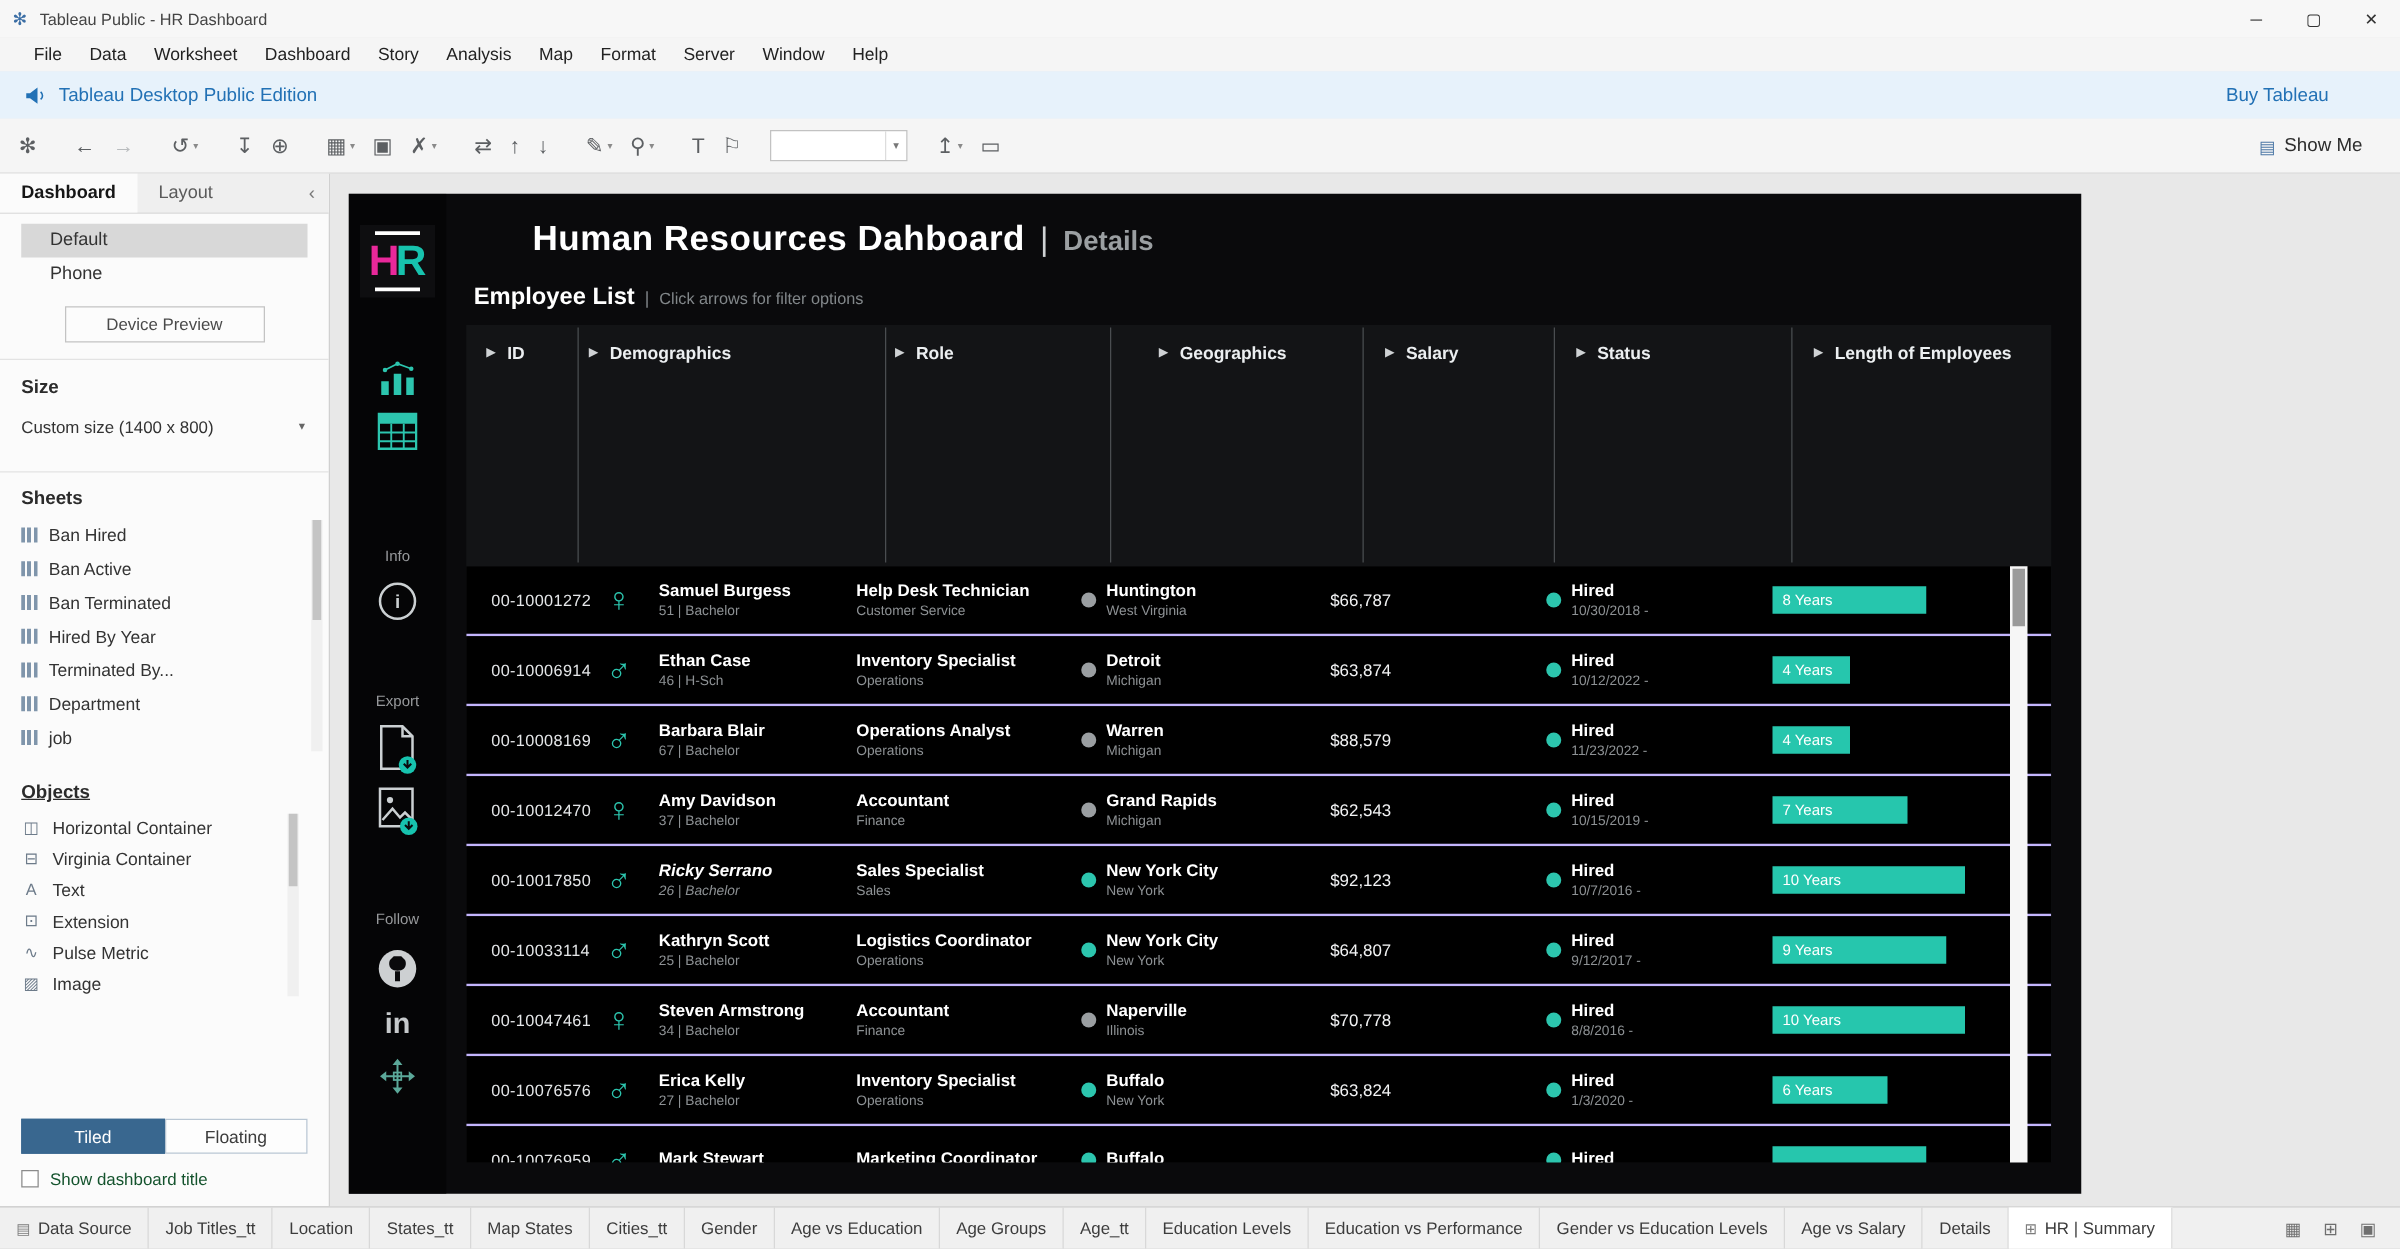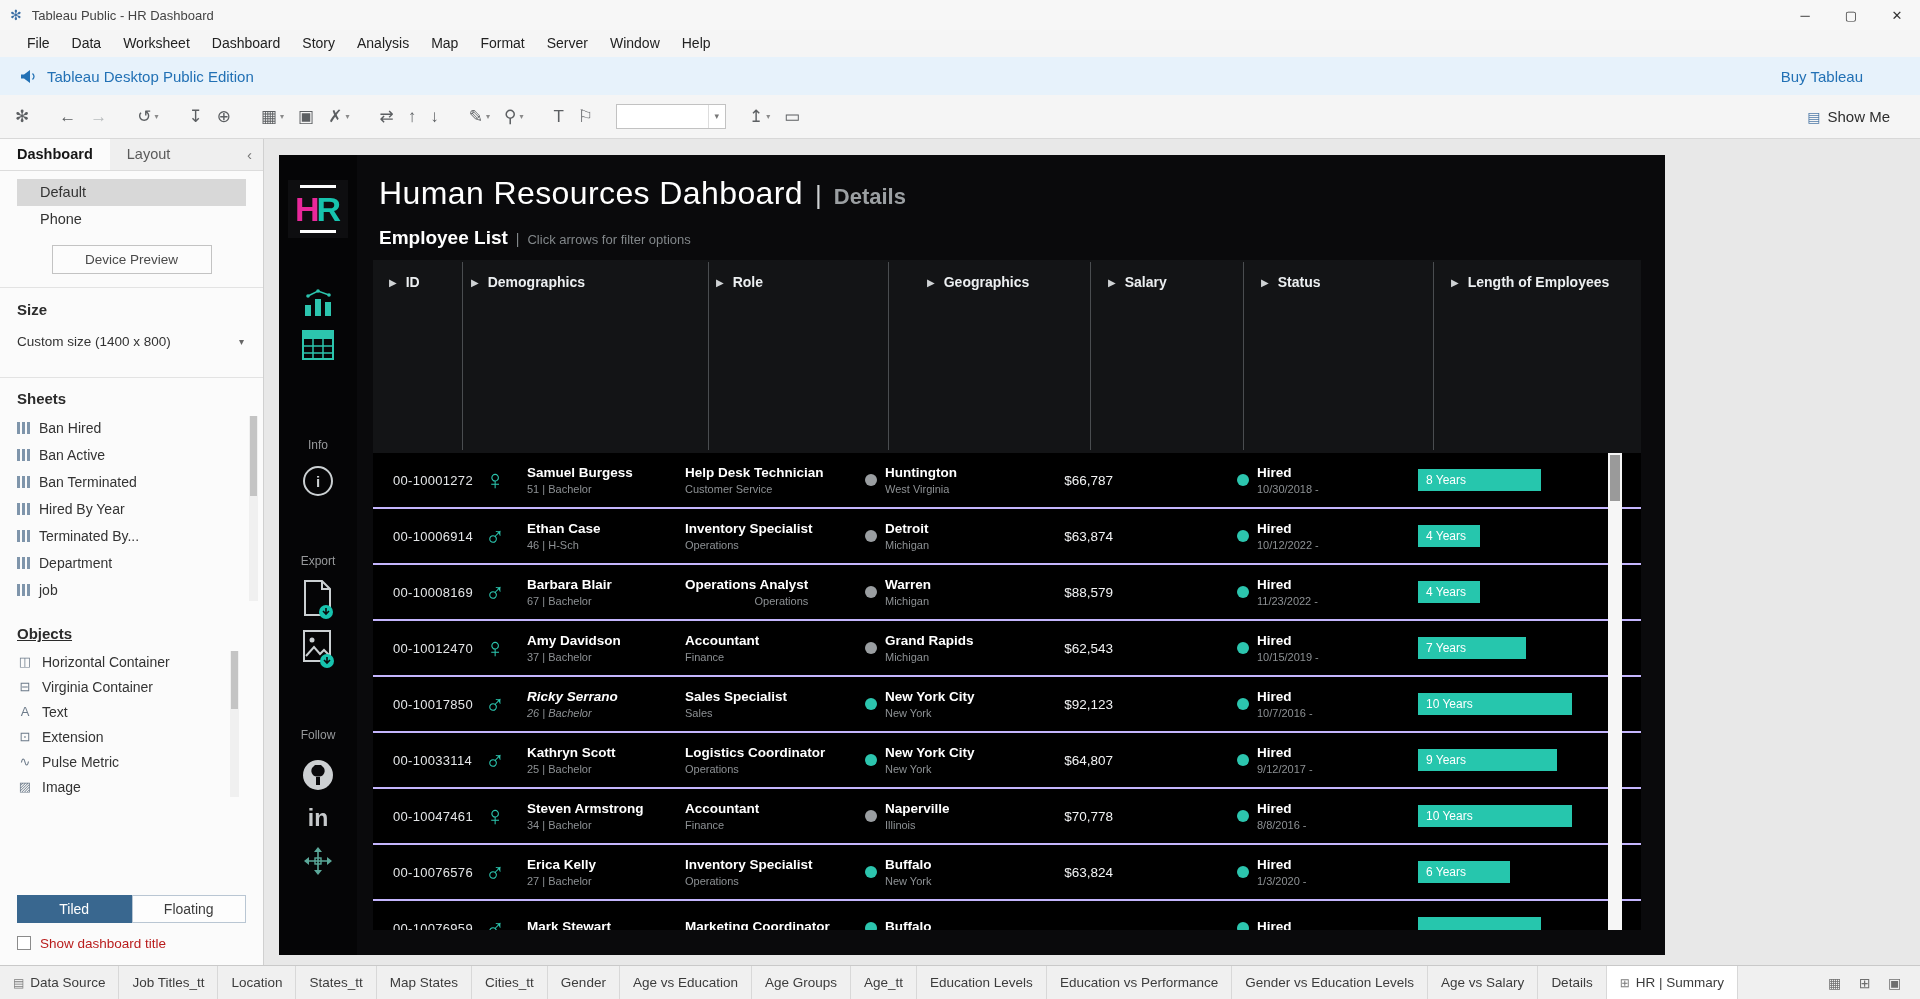--- a/index.html
+++ b/index.html
@@ -61,21 +61,21 @@
   .sheet-icon { width:13px; height:12px; flex:0 0 auto;
     background:linear-gradient(90deg,#7f95ab 0 3px,transparent 3px 5px,#7f95ab 5px 8px,transparent 8px 10px,#7f95ab 10px 13px); }
   .obj-icon { width:16px; color:#6d7b8a; font-size:13px; text-align:center; flex:0 0 auto; }
   .lp-scroll { position:absolute; top:2px; bottom:2px; right:5px; width:9px; background:#f0f0f0; }
   .lp-scroll .thumb { position:absolute; top:0; left:1px; width:7px; height:80px; background:#c4c4c4; }
   .lp-scroll.obj { right:24px; }
   .lp-scroll.obj .thumb { height:58px; }
   .placement { margin:auto 17px 0; display:flex; }
   .lp-place { flex:1; height:28px; display:flex; align-items:center; justify-content:center; font-size:14px; border:1px solid #b9c6d3; color:#3c3c3c; background:#fdfdfd; }
   .lp-place.active { background:#39678f; border-color:#39678f; color:#fff; }
-  .show-title { display:flex; align-items:flex-start; gap:9px; margin:13px 17px 14px; font-size:13.5px; color:#b91c1c; }
+  .show-title { display:flex; align-items:flex-start; gap:9px; margin:13px 17px 14px; font-size:13.5px; color:#14532d; }
   .checkbox { width:14px; height:14px; border:1px solid #8b8b8b; background:#fff; flex:0 0 auto; }
 
   
   .canvas { position:relative; flex:1; background:#e8e8e8; }
   .dash { position:absolute; left:15px; top:16px; width:1386px; height:800px; background:#0a0a0c; overflow:hidden; }
 
   
   .rail { position:absolute; left:0; top:0; width:78px; height:100%; background:#050506; display:flex; flex-direction:column; align-items:center; }
   .logo { margin-top:25px; width:60px; display:flex; flex-direction:column; align-items:center; gap:4px; background:#0e0e10; padding:5px 0; }
   .logo-bar { width:36px; height:3px; background:#fff; }
@@ -91,21 +91,21 @@
   .rl-follow { margin-top:60px; }
   .info-circle { margin-top:14px; width:30px; height:30px; border:2px solid #cbd0d2; border-radius:50%; display:flex; align-items:center; justify-content:center; color:#cbd0d2; font-size:15px; font-weight:700; }
   .ri-pdf { margin-top:12px; }
   .ri-img { margin-top:8px; }
   .ri-gh { margin-top:16px; }
   .linkedin { margin-top:15px; font-size:23px; font-weight:800; color:#c6c9cb; line-height:1; }
   .ri-move { margin-top:16px; }
 
   
   .dash-title { position:absolute; left:100px; top:20px; display:flex; align-items:baseline; }
-  .dt-main { font-size:32px; font-weight:400; color:#fff; letter-spacing:.4px; }
+  .dt-main { font-size:28px; font-weight:700; color:#fff; letter-spacing:.4px;margin-left:47px; }
   .dt-div { font-size:26px; font-weight:300; color:#cfd2d4; margin:0 12px; }
   .dt-sub { font-size:22px; font-weight:700; color:#9b9fa2; }
   .list-title { position:absolute; left:100px; top:72px; display:flex; align-items:baseline; }
   .lt-main { font-size:19px; font-weight:700; color:#fff; }
   .lt-div { font-size:14px; color:#82878a; margin:0 8px; }
   .lt-hint { font-size:13px; color:#82878a; }
 
   
   .table { position:absolute; left:94px; top:105px; width:1268px; height:670px; background:#131416; }
   .tbl-head { position:absolute; left:0; right:0; top:0; height:193px; }
@@ -533,21 +533,21 @@
                   <span class="bar-label">4 Years</span>
                 </div>
               </div>
               <div class="row">
                 <span class="cell-id">00-10008169</span>
                 <span class="gender">♂</span>
                 <div class="cellblock" style="left: 154px;">
                   <span class="cb-top">Barbara Blair</span>
                   <span class="cb-sub">67 | Bachelor</span>
                 </div>
-                <div class="cellblock" style="left: 312px; text-align: right;">
+                <div class="cellblock" style="left: 312px;">
                   <span class="cb-top">Operations Analyst</span>
                   <span class="cb-sub">Operations</span>
                 </div>
                 <span class="dot gray" style="left: 492px;"></span>
                 <div class="cellblock" style="left: 512px;">
                   <span class="cb-top">Warren</span>
                   <span class="cb-sub">Michigan</span>
                 </div>
                 <span class="cell-salary">$88,579</span>
                 <span class="dot teal" style="left: 864px;"></span>

